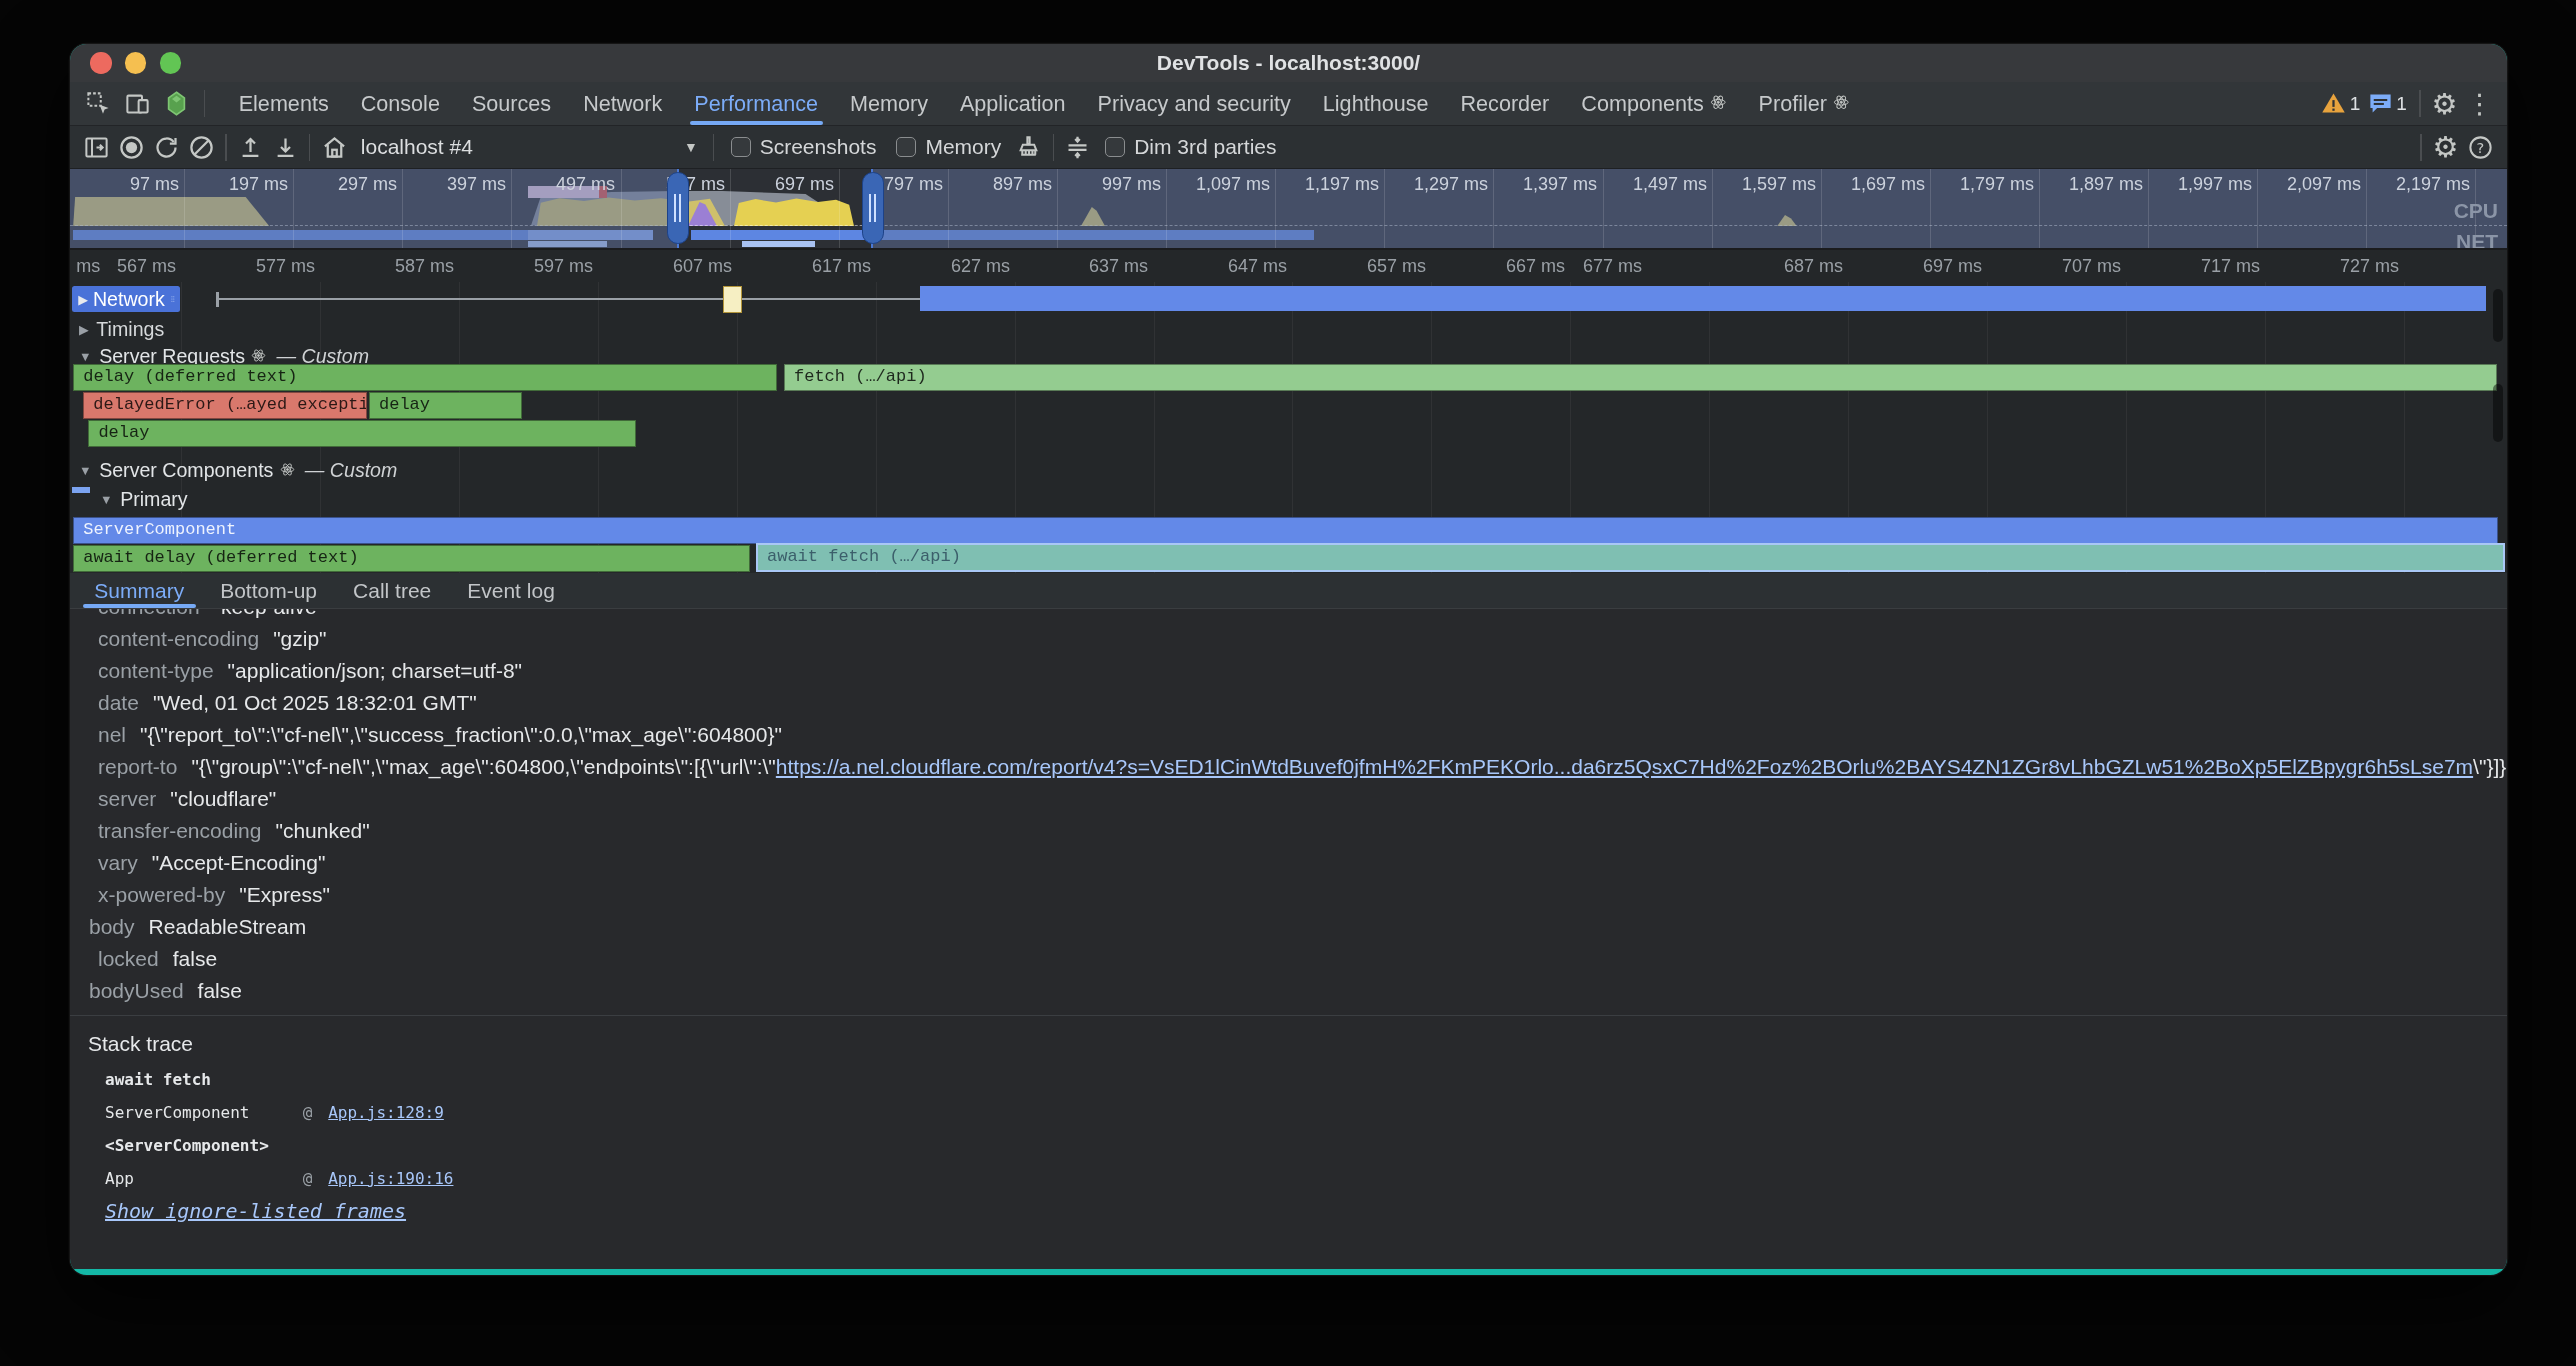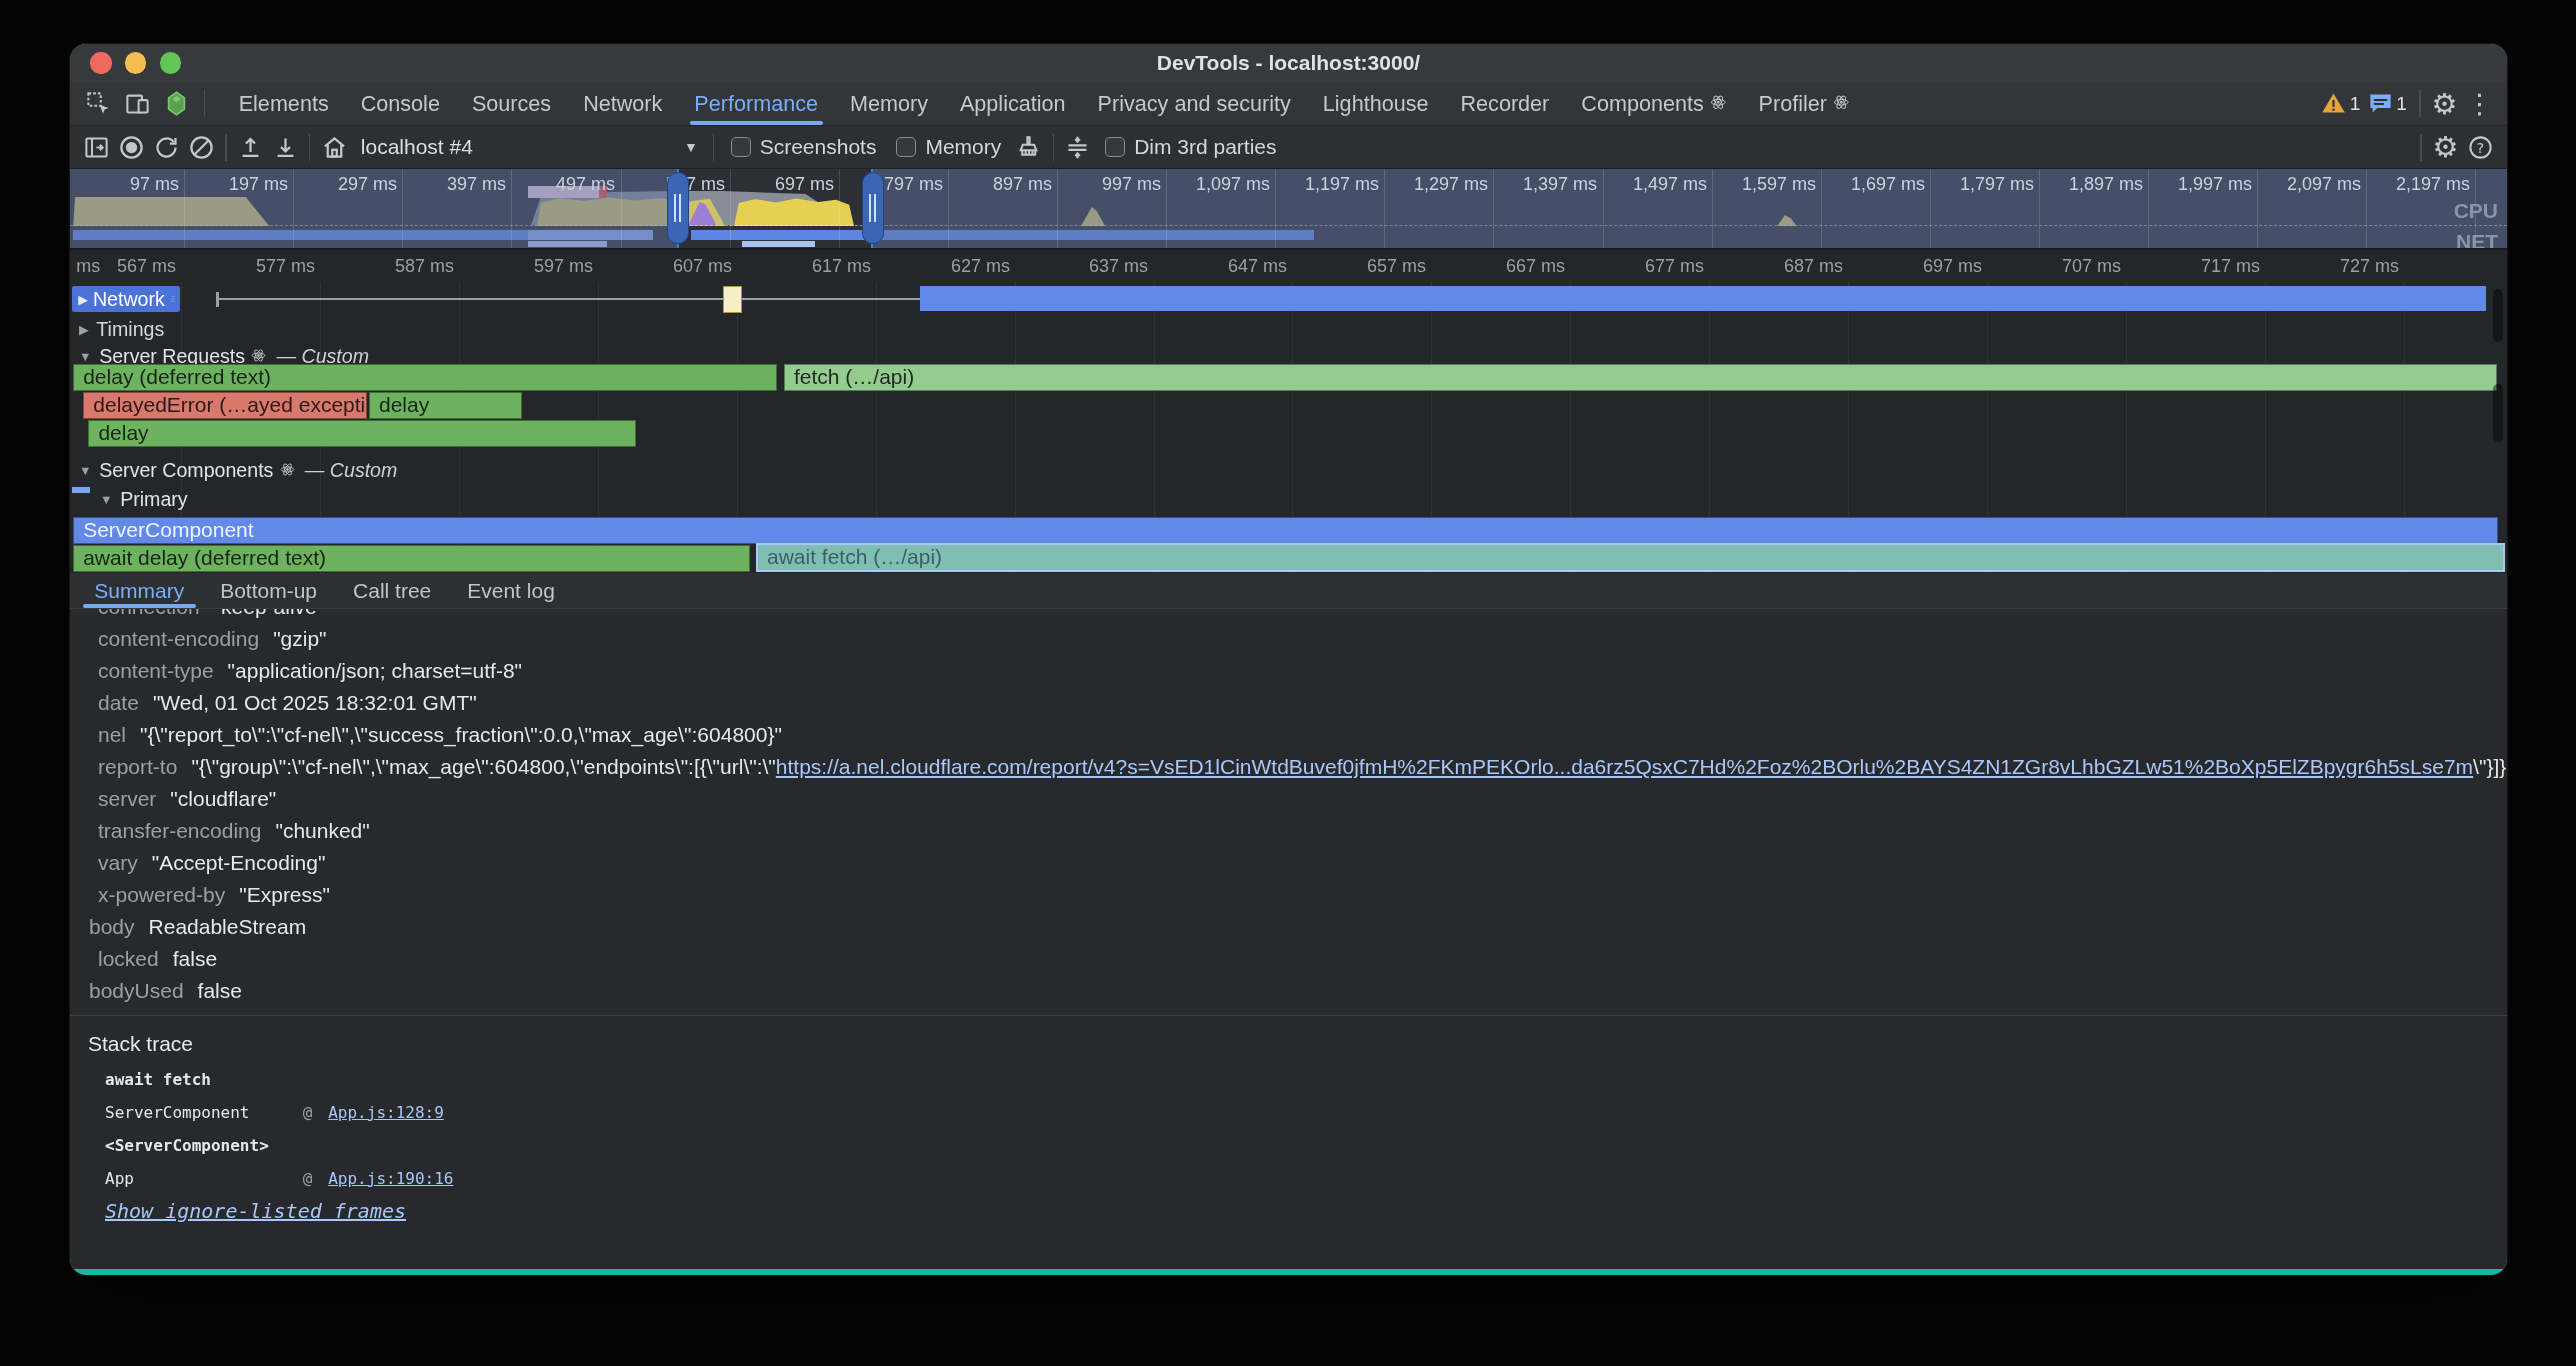--- a/index.html
+++ b/index.html
@@ -53,22 +53,22 @@
   
   .flame { position:relative; height:323px; background:#242729; overflow:hidden; }
   .grid-line { position:absolute; top:32px; bottom:0; width:1.3px; background:rgba(255,255,255,0.055); }
   .ruler-label { position:absolute; top:6.3px; transform:translateX(-100%); color:#9aa0a6; font-size:18px; white-space:nowrap; }
   .ruler-ms { position:absolute; left:6.3px; top:6.3px; color:#9aa0a6; font-size:18px; }
   .track-label { position:absolute; display:flex; align-items:center; color:#d6d9db; font-size:19.6px; }
   .tri { font-size:12.7px; color:#9aa0a6; margin-right:7.6px; }
   .group-head { position:absolute; display:flex; align-items:center; color:#e2e5e7; font-size:19.6px; }
   .group-head .atom { margin:0 6.3px; }
   .custom-suffix { font-style:italic; color:#cfd2d4; margin-left:3.8px; }
-  .bar { position:absolute; height:27px; font-size:21px; line-height:24px; padding-left:9px; white-space:nowrap; overflow:hidden;
-         border:1.3px solid rgba(0,0,0,0.4); color:rgba(0,0,0,0.8); }
+  .bar { position:absolute; height:27px; font-size:17px; line-height:24px; padding-left:9px; white-space:nowrap; overflow:hidden;
+         border:1.3px solid rgba(0,0,0,0.4); color:rgba(0,0,0,0.8);font-family:Liberation Mono, monospace; }
   .net-pill { position:absolute; left:1.9px; top:36px; width:108px; height:26px; background:#4a72d8; border-radius:2.5px;
               display:flex; align-items:center; padding:0 5px; color:#fff; font-size:19.6px; }
   .net-pill .tri { color:#e8eaed; margin:0 5px 0 1.3px; }
   .whisker { position:absolute; left:146px; top:48px; width:2085px; height:1.9px; background:#9aa0a6; }
   .whisker-tick { position:absolute; left:146px; top:42px; width:2.5px; height:14.6px; background:#9aa0a6; }
   .sc-tick { position:absolute; left:1.9px; top:237px; width:18px; height:6.3px; background:#7ba3f0; }
   .scroll-pill { position:absolute; right:3.8px; width:10px; border-radius:5px; background:rgba(0,0,0,0.45); }
   
   .bottom-tabs { height:36px; background:#2c3033; display:flex; align-items:stretch; padding-left:6.3px; border-bottom:1.3px solid #3a3d40; }
   .btab { position:relative; display:flex; align-items:center; padding:0 18px; color:#c2c5c8; font-size:21px; }
@@ -395,21 +395,21 @@
         <div class="ruler-label" style="left: 940px;">627 ms</div>
         <div class="grid-line" style="left: 1084px;"></div>
         <div class="ruler-label" style="left: 1078px;">637 ms</div>
         <div class="grid-line" style="left: 1222px;"></div>
         <div class="ruler-label" style="left: 1217px;">647 ms</div>
         <div class="grid-line" style="left: 1361px;"></div>
         <div class="ruler-label" style="left: 1356px;">657 ms</div>
         <div class="grid-line" style="left: 1500px;"></div>
         <div class="ruler-label" style="left: 1495px;">667 ms</div>
         <div class="grid-line" style="left: 1639px;"></div>
-        <div class="ruler-label" style="left: 1634px;">677 ms</div>
+        <div class="ruler-label" style="left: 1572px;">677 ms</div>
         <div class="grid-line" style="left: 1778px;"></div>
         <div class="ruler-label" style="left: 1773px;">687 ms</div>
         <div class="grid-line" style="left: 1917px;"></div>
         <div class="ruler-label" style="left: 1912px;">697 ms</div>
         <div class="grid-line" style="left: 2056px;"></div>
         <div class="ruler-label" style="left: 2051px;">707 ms</div>
         <div class="grid-line" style="left: 2195px;"></div>
         <div class="ruler-label" style="left: 2190px;">717 ms</div>
         <div class="grid-line" style="left: 2334px;"></div>
         <div class="ruler-label" style="left: 2329px;">727 ms</div>

